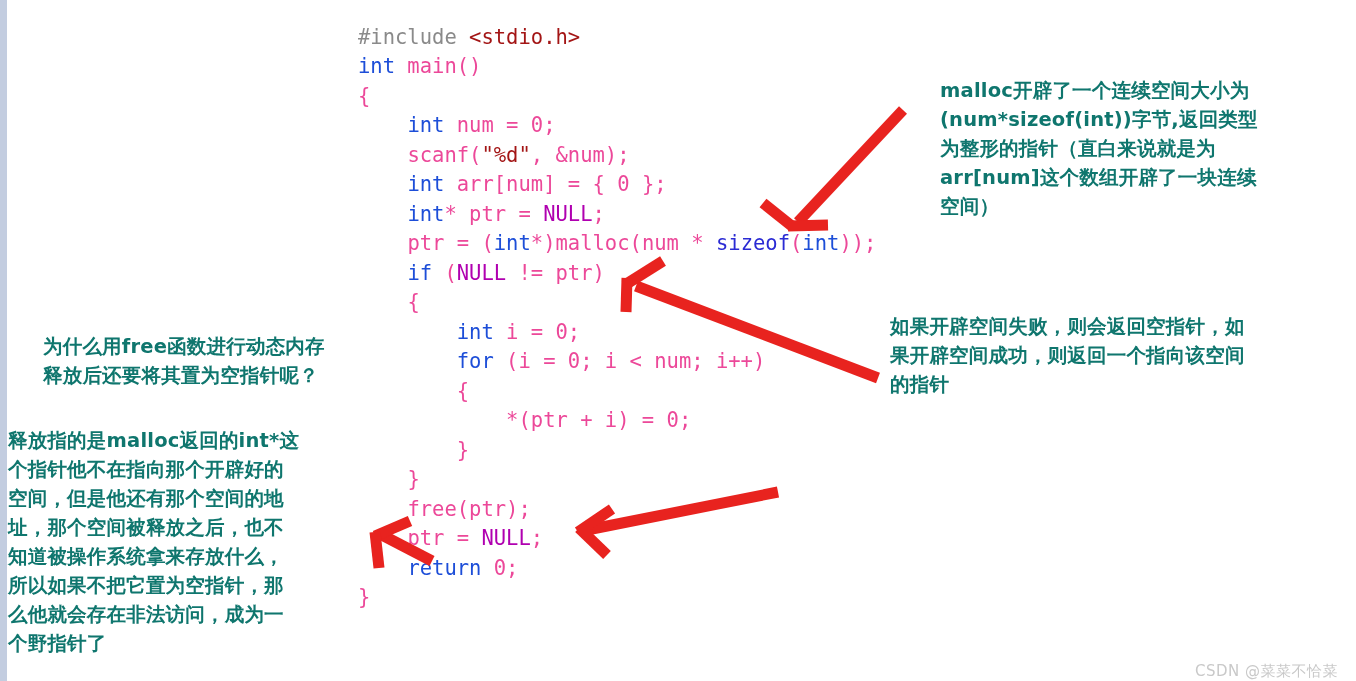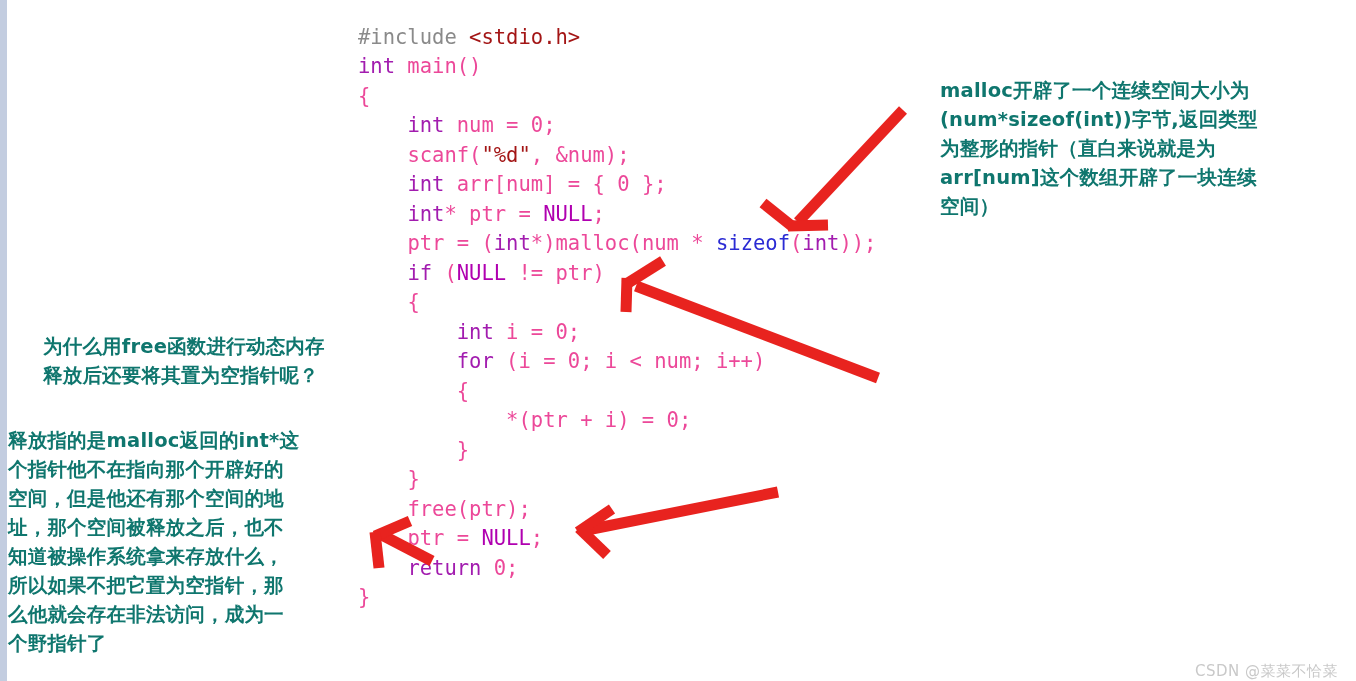--- a/index.html
+++ b/index.html
@@ -32,21 +32,21 @@
     left: 358px;
     top: 2px;
     font-family: "DejaVu Sans Mono", "Liberation Mono", monospace;
     font-size: 20.5px;
     line-height: 29.5px;
     white-space: pre;
     color: #111111;
     letter-spacing: 0px;
   }
   .code-line { white-space: pre; height: 29.5px; }
-  .kw      { color: #a21caf; }        
+  .kw      { color: #1d4ed8; }        
   .pre     { color: #8a8a8a; }        
   .hdr     { color: #a31515; }        
   .str     { color: #a31515; }        
   .macro   { color: #b000b0; }        
   .fn      { color: #2b2bd4; }        
   .pl      { color: #ec4899; }        
 
   
   .annot {
     position: absolute;
@@ -91,20 +91,23 @@
   <div id="left-bar"></div>
 
   <pre id="code-block"><div class="code-line"><span class="pre">#include </span><span class="hdr">&lt;stdio.h&gt;</span></div><div class="code-line"><span class="kw">int</span><span class="pl"> main()</span></div><div class="code-line"><span class="pl">{</span></div><div class="code-line">    <span class="kw">int</span><span class="pl"> num = 0;</span></div><div class="code-line">    <span class="pl">scanf(</span><span class="str">"%d"</span><span class="pl">, &amp;num);</span></div><div class="code-line">    <span class="kw">int</span><span class="pl"> arr[num] = { 0 };</span></div><div class="code-line">    <span class="kw">int</span><span class="pl">* ptr = </span><span class="macro">NULL</span><span class="pl">;</span></div><div class="code-line">    <span class="pl">ptr = (</span><span class="kw">int</span><span class="pl">*)malloc(num * </span><span class="fn">sizeof</span><span class="pl">(</span><span class="kw">int</span><span class="pl">));</span></div><div class="code-line">    <span class="kw">if</span><span class="pl"> (</span><span class="macro">NULL</span><span class="pl"> != ptr)</span></div><div class="code-line">    <span class="pl">{</span></div><div class="code-line">        <span class="kw">int</span><span class="pl"> i = 0;</span></div><div class="code-line">        <span class="kw">for</span><span class="pl"> (i = 0; i &lt; num; i++)</span></div><div class="code-line">        <span class="pl">{</span></div><div class="code-line">            <span class="pl">*(ptr + i) = 0;</span></div><div class="code-line">        <span class="pl">}</span></div><div class="code-line">    <span class="pl">}</span></div><div class="code-line">    <span class="pl">free(ptr);</span></div><div class="code-line">    <span class="pl">ptr = </span><span class="macro">NULL</span><span class="pl">;</span></div><div class="code-line">    <span class="kw">return</span><span class="pl"> 0;</span></div><div class="code-line"><span class="pl">}</span></div></pre>
 
   <div class="annot" id="annot-malloc">malloc开辟了一个连续空间大小为
 (num*sizeof(int))字节,返回类型
 为整形的指针（直白来说就是为
 arr[num]这个数组开辟了一块连续
 空间）</div>
 
+  <div class="annot" id="annot-null">如果开辟空间失败，则会返回空指针，如
+果开辟空间成功，则返回一个指向该空间
+的指针</div>
 
 
   <div class="annot" id="annot-question">为什么用free函数进行动态内存
 释放后还要将其置为空指针呢？</div>
 
   <div class="annot" id="annot-why">释放指的是malloc返回的int*这
 个指针他不在指向那个开辟好的
 空间，但是他还有那个空间的地
 址，那个空间被释放之后，也不
 知道被操作系统拿来存放什么，

